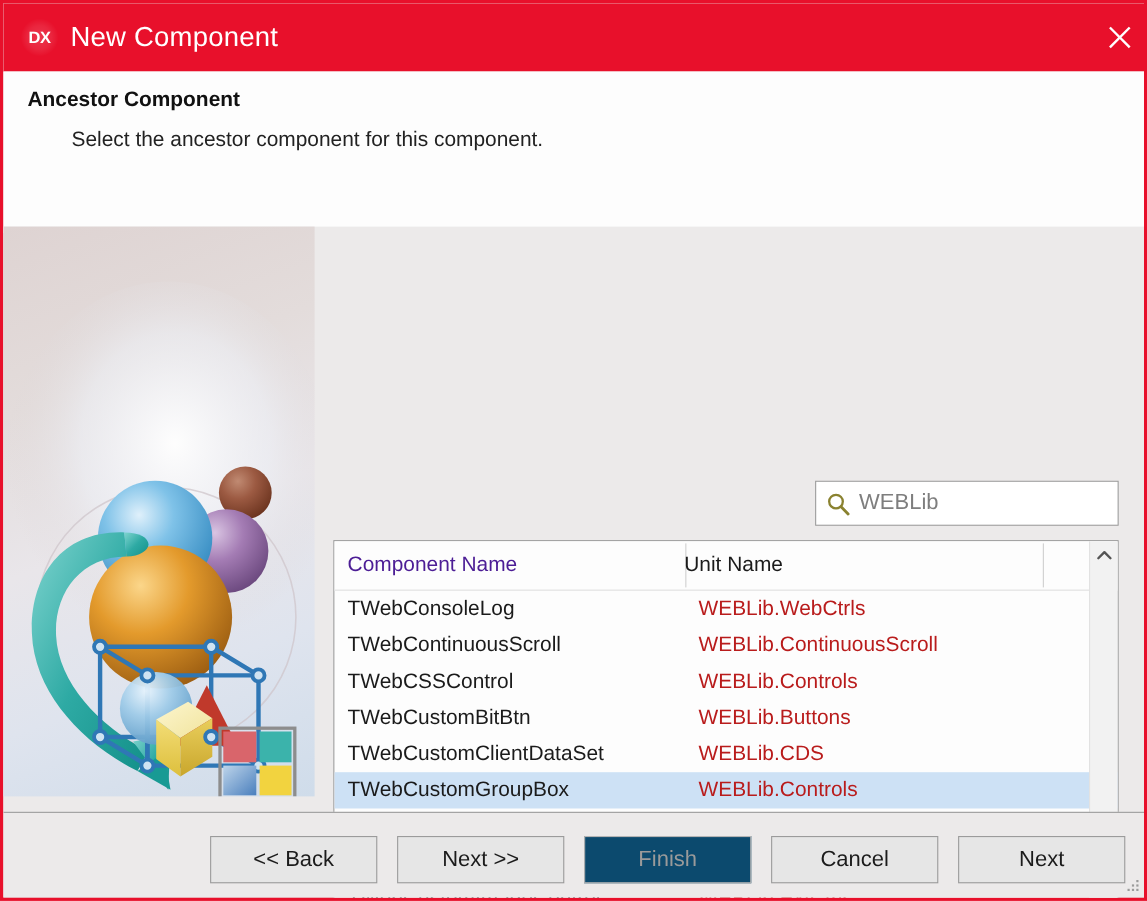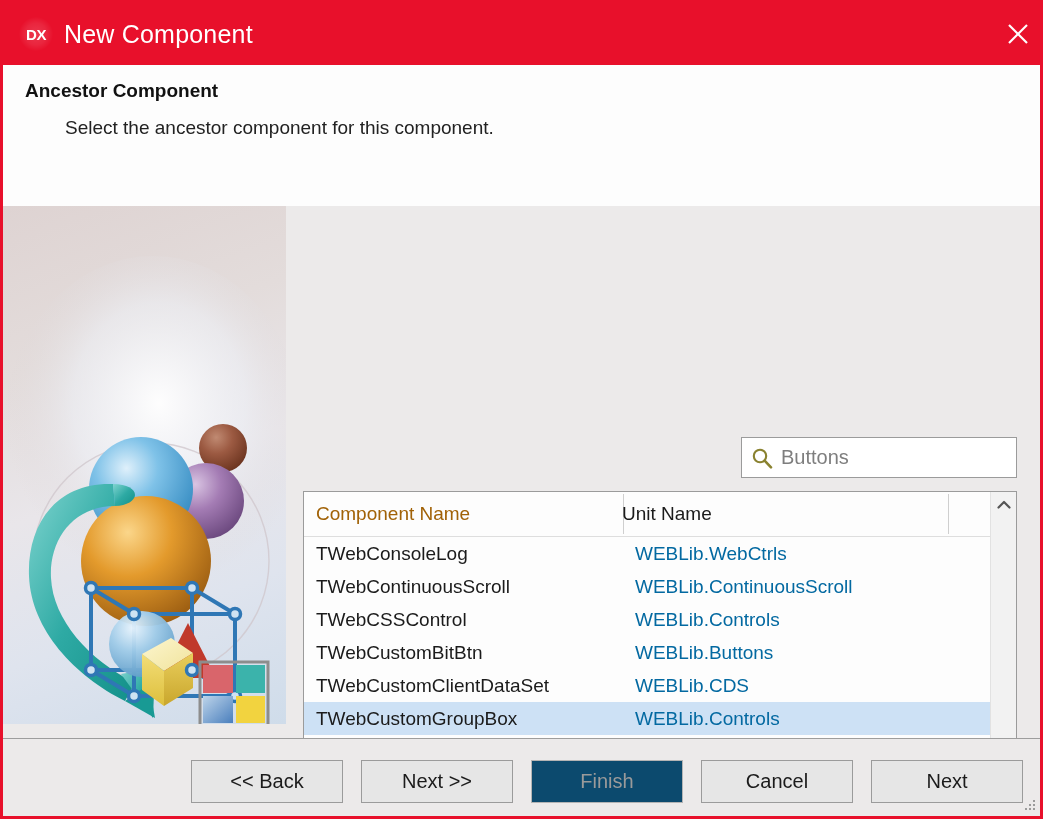--- a/index.html
+++ b/index.html
@@ -144,21 +144,21 @@
     border: 1px solid #9b9b9b;
     box-sizing: border-box;
     overflow: hidden;
   }
   .list-header {
     position: relative;
     height: 44px;
     background: #fdfdfd;
     border-bottom: 1px solid #dedede;
   }
-  .col-a { position: absolute; left: 12px; top: 11px; font-size: 19px; color: #a16207; }
+  .col-a { position: absolute; left: 12px; top: 11px; font-size: 19px; color: #4c1d95; }
   .col-b { position: absolute; left: 318px; top: 11px; font-size: 19px; color: #1b1b1b; }
   .hdr-sep {
     position: absolute;
     left: 319px; top: 2px;
     width: 1px; height: 40px;
     background: #cfcfcf;
   }
   .hdr-sep2 {
     position: absolute;
     left: 644px; top: 2px;
@@ -170,21 +170,21 @@
   }
   .row {
     position: relative;
     height: 33px;
     display: flex;
     align-items: center;
     cursor: default;
   }
   .row.selected { background: #cde1f5; }
   .cell-a { position: absolute; left: 12px; font-size: 19px; color: #1b1b1b; white-space: nowrap; }
-  .cell-b { position: absolute; left: 331px; font-size: 19px; color: #0369a1; white-space: nowrap; }
+  .cell-b { position: absolute; left: 331px; font-size: 19px; color: #b91c1c; white-space: nowrap; }
 
   
   .scrollbar {
     position: absolute;
     right: 0; top: 0;
     width: 26px;
     height: 436px;
     background: #f2f2f2;
     border-left: 1px solid #e2e2e2;
     box-sizing: border-box;
@@ -392,21 +392,21 @@
       </svg>
     </div>
 
     <div class="search-box">
       <span class="search-icon">
         <svg width="22" height="22" viewBox="0 0 22 22">
           <circle cx="9" cy="9" r="6.2" fill="none" stroke="#8a8230" stroke-width="2.1"></circle>
           <line x1="13.6" y1="13.6" x2="20" y2="20.3" stroke="#8a8230" stroke-width="2.6" stroke-linecap="round"></line>
         </svg>
       </span>
-      <span class="search-placeholder">Buttons</span>
+      <span class="search-placeholder">WEBLib</span>
     </div>
 
     <div class="listbox">
       <div class="list-header">
         <span class="hdr-sep"></span>
         <span class="hdr-sep2"></span>
         <span class="col-a">Component Name</span>
         <span class="col-b">Unit Name</span>
       </div>
       <div class="rows">

